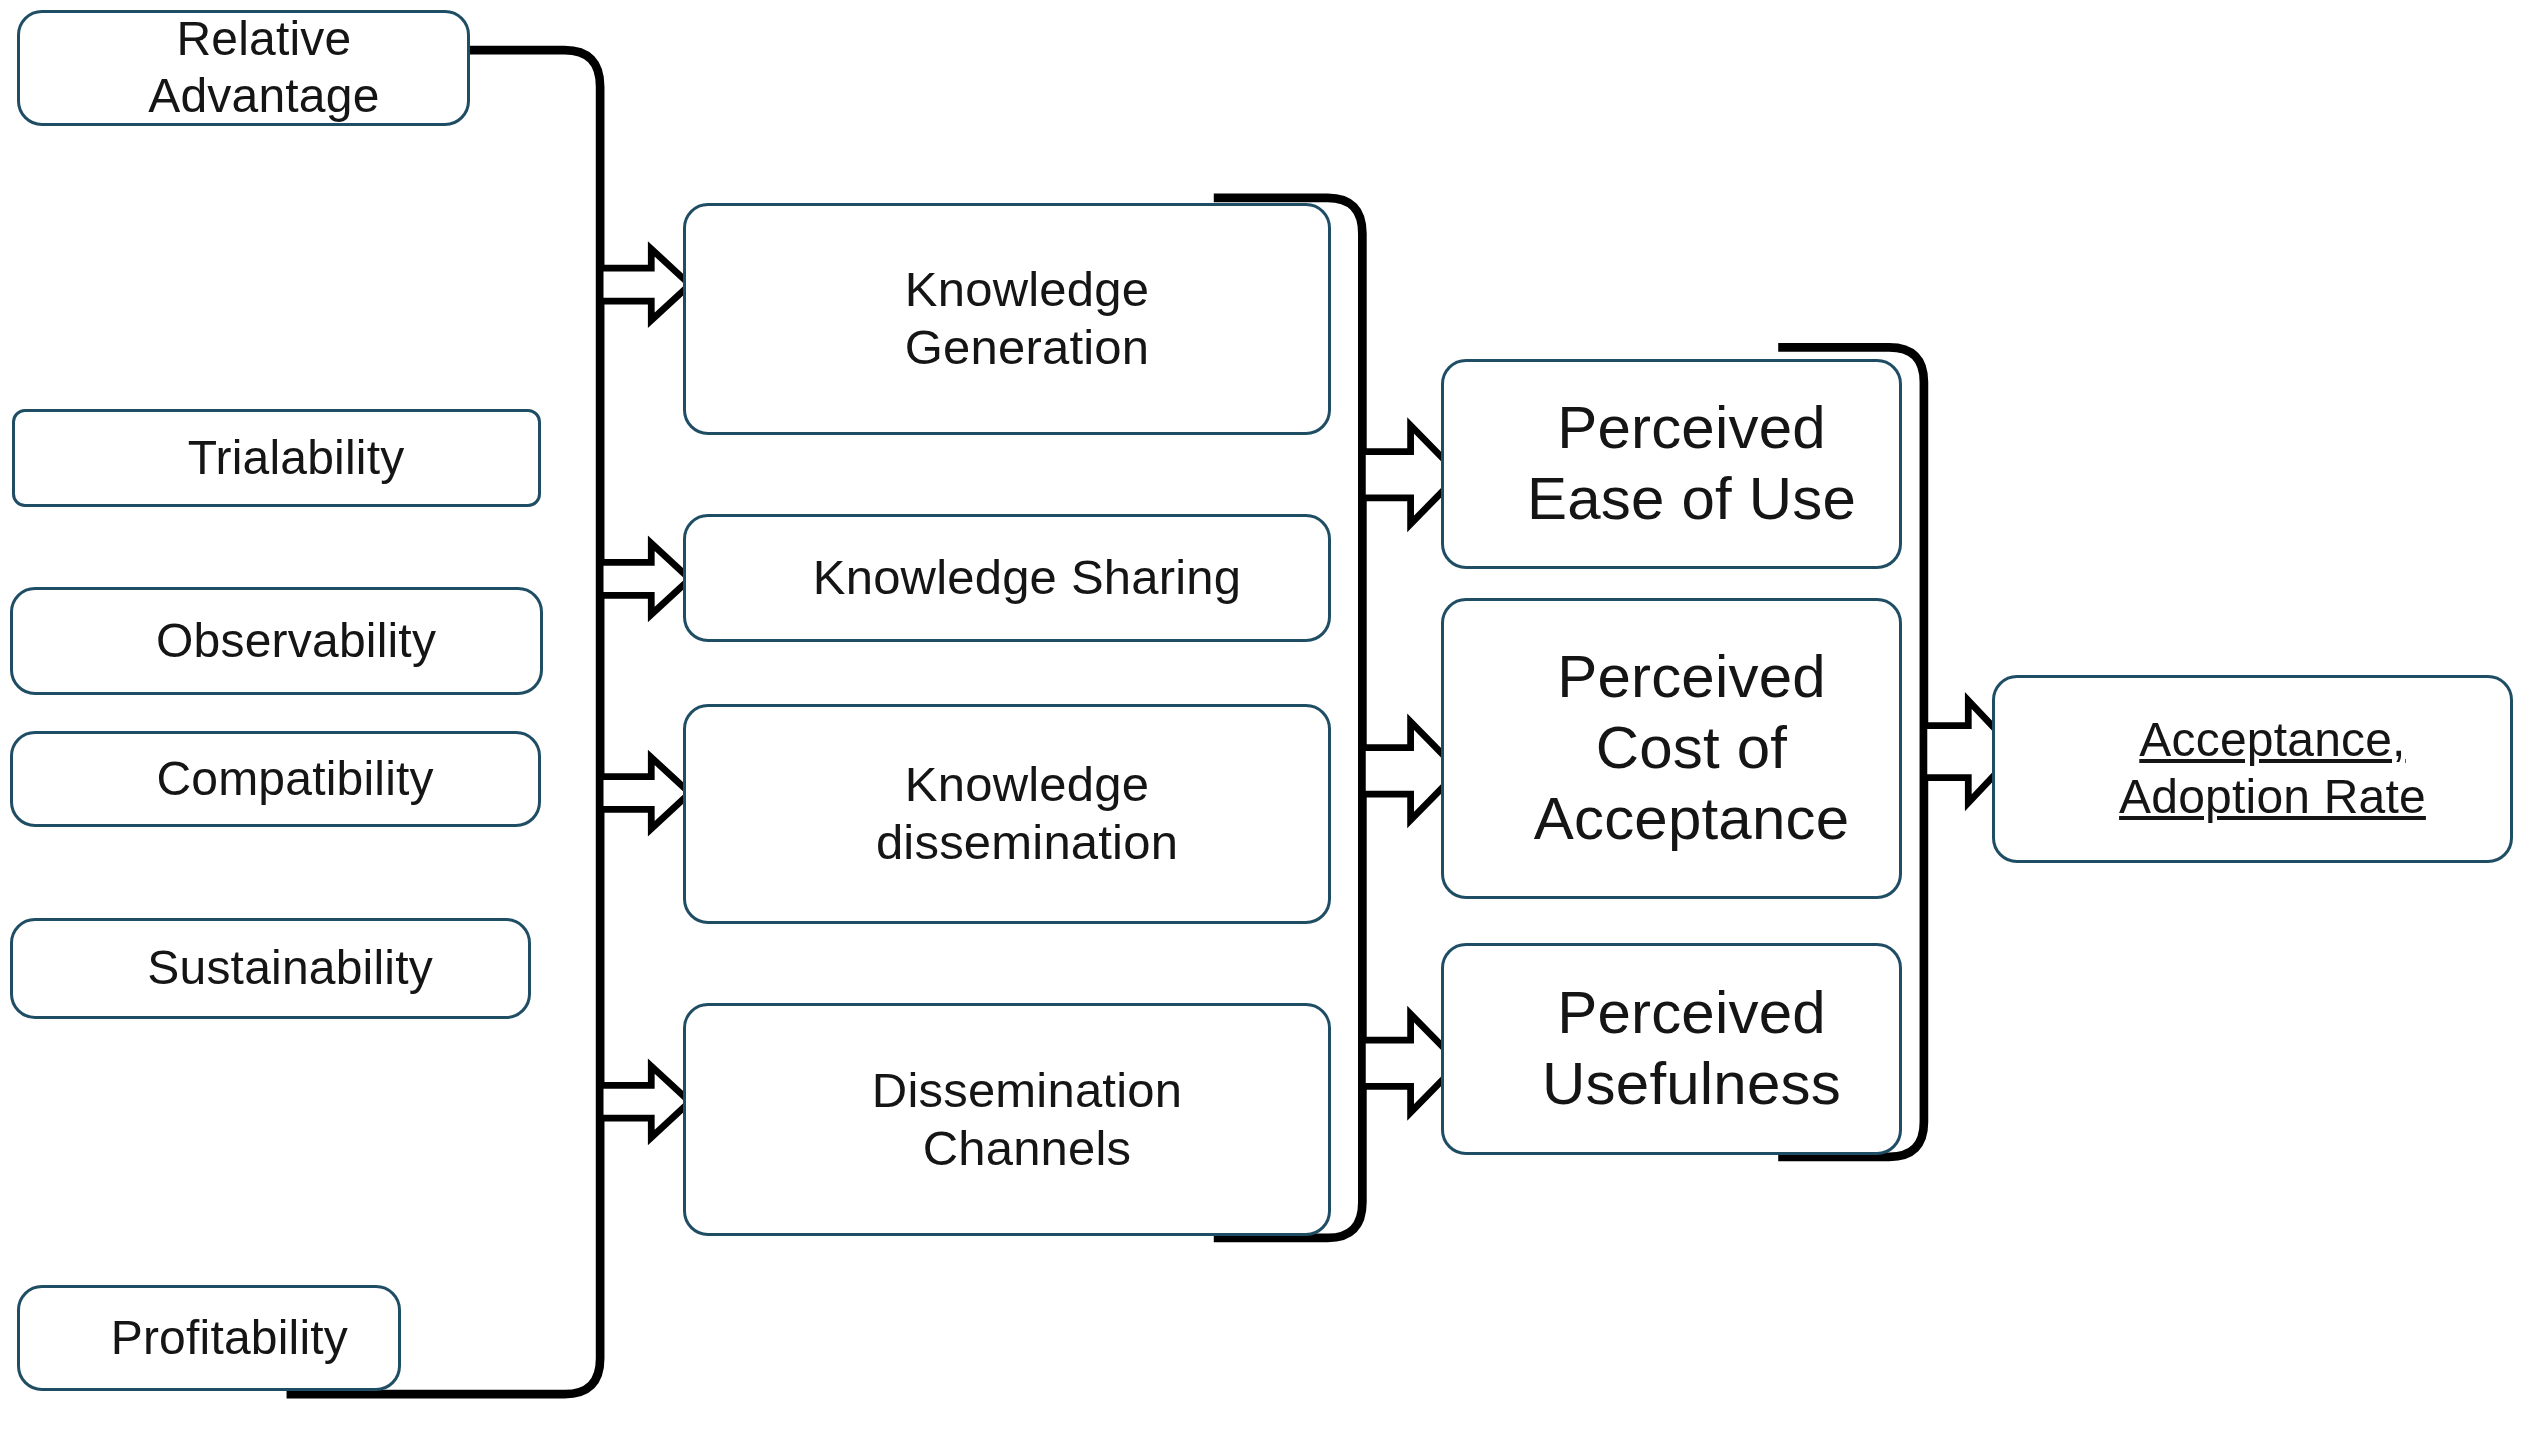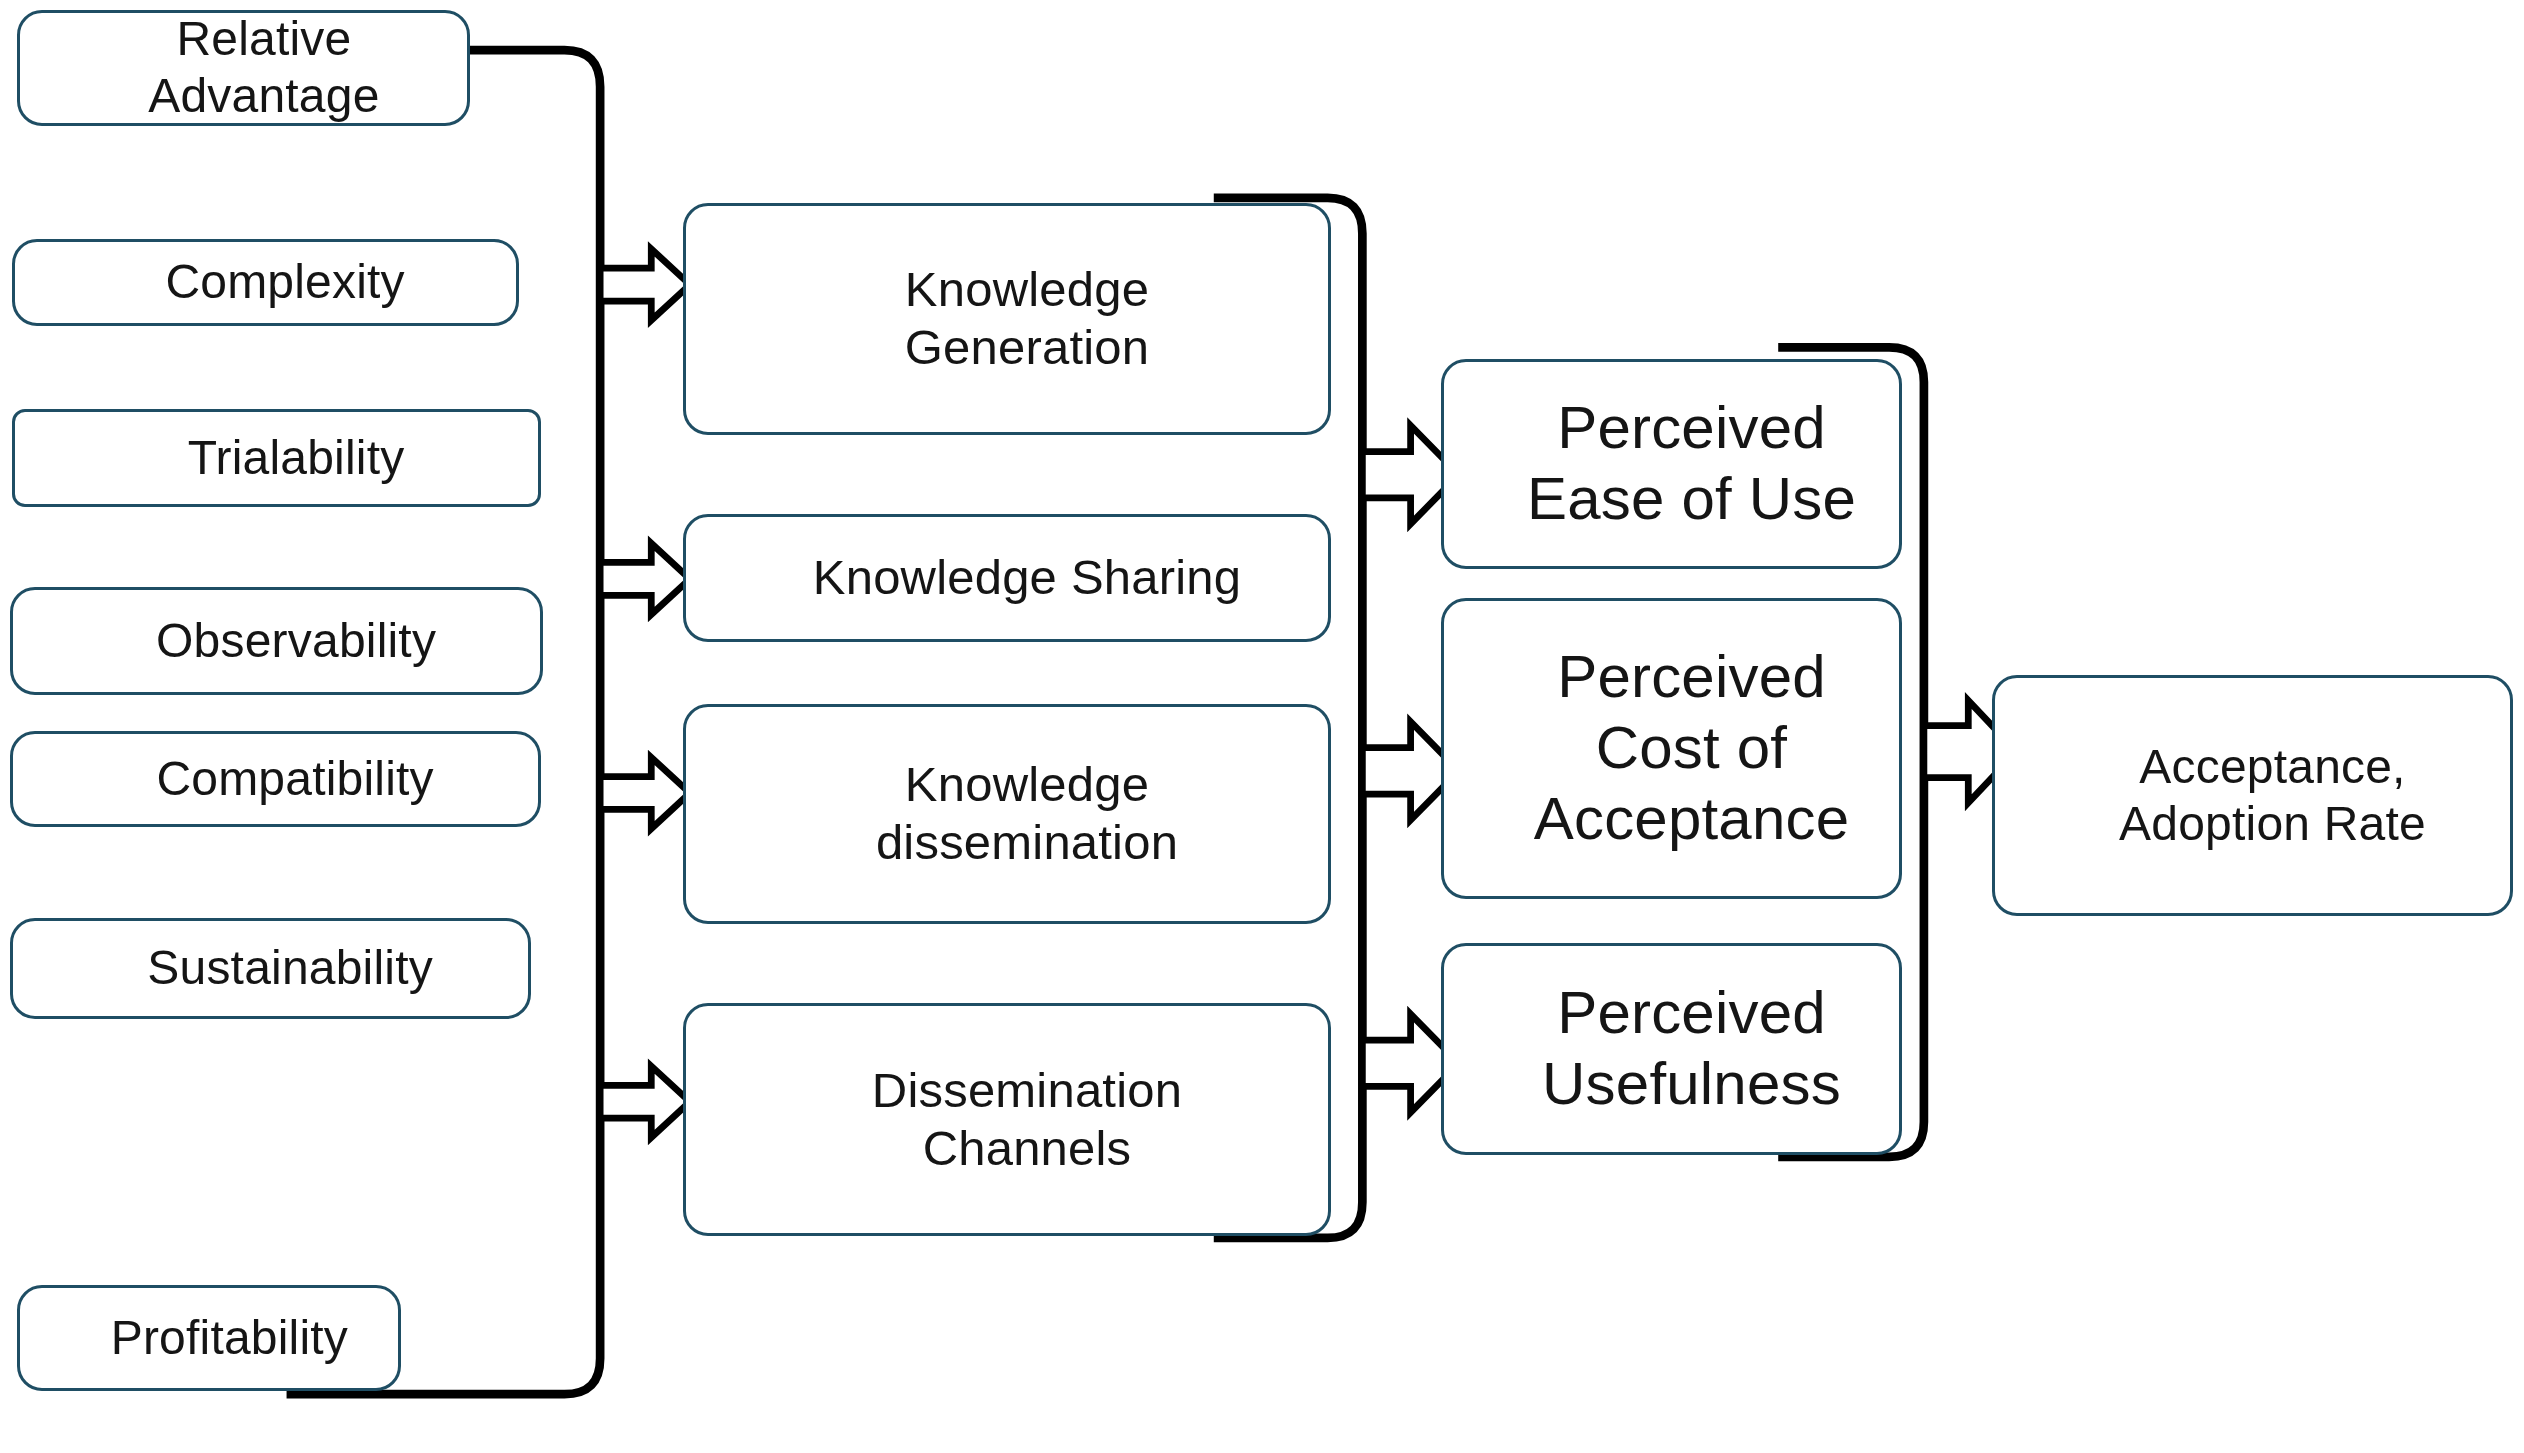--- a/index.html
+++ b/index.html
@@ -94,23 +94,20 @@
     <g>
       <path d="M 1994 752 L 2040 752 L 2040 726 L 2090 779 L 2040 832 L 2040 806 L 1994 806 Z" fill="#ffffff" stroke="#000000" stroke-width="7" stroke-linejoin="miter"></path>
     </g>
   </svg>
 
   <div class="node c1" style="left:17.4px; top:9.6px; width:453px; height:116px;">
     <span class="lbl">Relative
 Advantage</span>
   </div>
 
-  <div class="node c1" style="left:11.6px; top:239px; width:507px; height:87px;">
-    <span class="lbl">Complexity</span>
-  </div>
 
   <div class="node c1" style="left:11.6px; top:409px; width:529px; height:98px;border-radius:13px;">
     <span class="lbl">Trialability</span>
   </div>
 
   <div class="node c1" style="left:9.6px; top:587px; width:533px; height:108px;">
     <span class="lbl">Observability</span>
   </div>
 
   <div class="node c1" style="left:9.6px; top:918px; width:521px; height:101px;">
@@ -154,19 +151,19 @@
     <span class="lbl">Perceived
 Cost of
 Acceptance</span>
   </div>
 
   <div class="node c3" style="left:1441px; top:943px; width:461px; height:212px;">
     <span class="lbl">Perceived
 Usefulness</span>
   </div>
 
-  <div class="node c4" style="left:1992px; top:675px; width:521px; height:241px;">
+  <div class="node c4" style="left:1992px; top:675px; width:521px; height:188px;text-decoration:underline;">
     <span class="lbl">Acceptance,
 Adoption Rate</span>
   </div>
 
 </div>
 
 
 </body></html>

